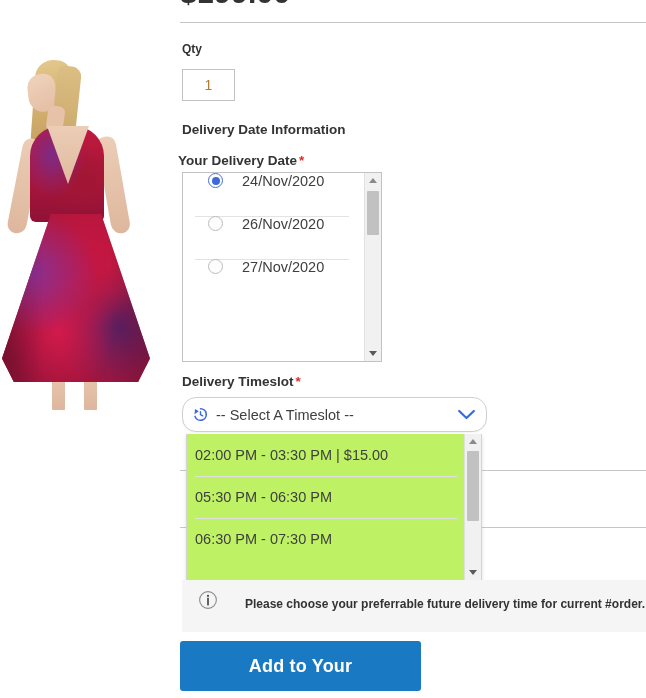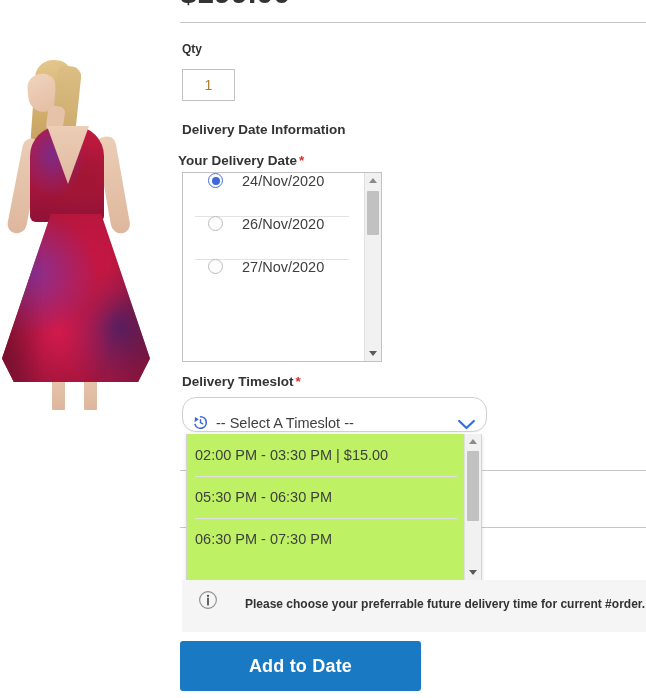--- a/index.html
+++ b/index.html
@@ -237,21 +237,21 @@
     position: absolute;
     left: 2px;
     top: 397px;
     width: 305px;
     height: 35px;
     box-sizing: border-box;
     border: 1px solid #cfcfcf;
     border-radius: 14px;
     background: #ffffff;
     display: flex;
-    align-items: flex-end;
+    align-items: center;
     padding: 0 10px 0 9px;
     box-shadow: 0 1px 1px rgba(0,0,0,0.04);
   }
   .clock-icon { flex: 0 0 auto; display: block; }
   .timeslot-text {
     margin-left: 7px;
     font-size: 14.5px;
     color: #3f3f3f;
     flex: 1 1 auto;
     white-space: nowrap;
@@ -540,15 +540,15 @@
 
   <div class="info-note">
     <svg class="info-icon" width="20" height="20" viewBox="0 0 22 22">
       <circle cx="11" cy="11" r="9.2" fill="none" stroke="#8a8a8a" stroke-width="1.2"></circle>
       <circle cx="11" cy="6.4" r="1.25" fill="#4a4a4a"></circle>
       <path d="M11 9.3 L11 16.2" stroke="#4a4a4a" stroke-width="1.9" stroke-linecap="round"></path>
     </svg>
     <span class="info-text">Please choose your preferrable future delivery time for current #order.</span>
   </div>
 
-  <button class="add-to-cart">Add to Date</button>
+  <button class="add-to-cart">Add to Your</button>
 
 </div>
 
 </body></html>

